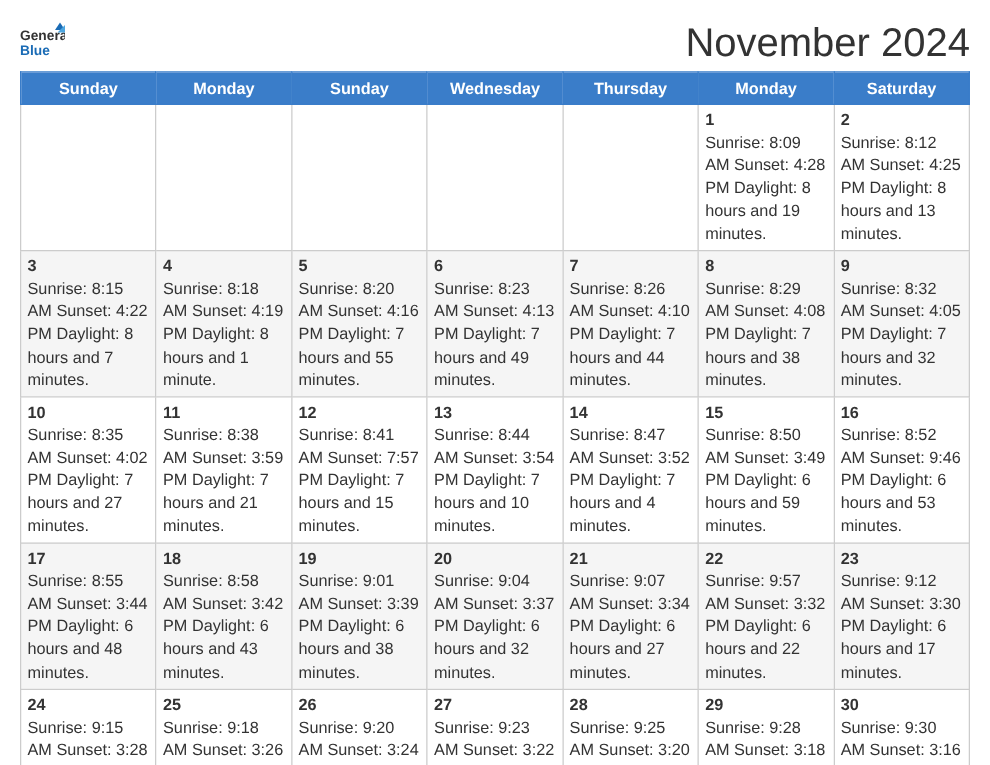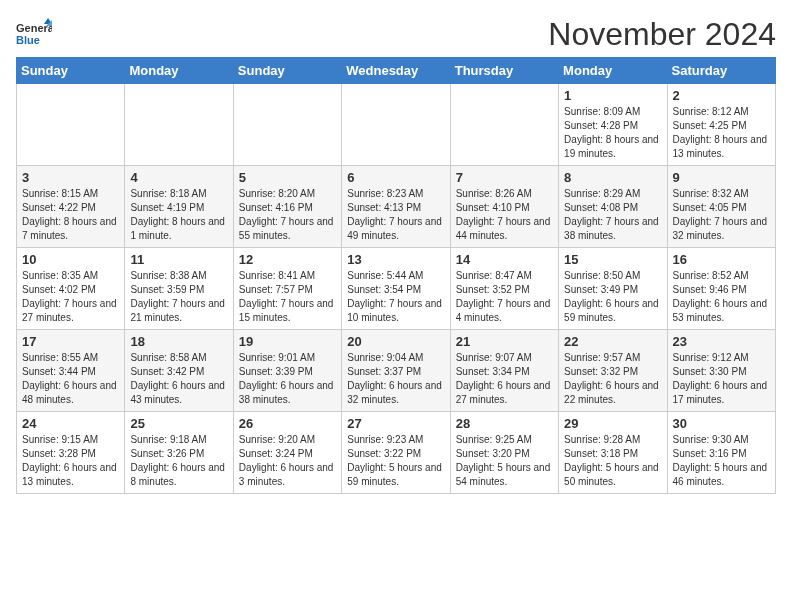--- a/index.html
+++ b/index.html
@@ -41,21 +41,21 @@
       width: 100%;
       border-collapse: collapse;
       table-layout: fixed;
     }
     .calendar-table th {
       background: #3a7dc9;
       color: #fff;
       font-size: 13px;
       font-weight: bold;
       padding: 5px 4px;
-      text-align: left;
+      text-align: center;
       border: 1px solid #3a7dc9;
     }
     .calendar-table td {
       border: 1px solid #ccc;
       vertical-align: top;
       padding: 4px 5px;
       font-size: 11px;
       color: #333;
       height: 82px;
       background: #fff;
@@ -64,21 +64,21 @@
       background: #f5f5f5;
     }
     .day-number {
       font-size: 13px;
       font-weight: bold;
       color: #333;
       display: block;
       margin-bottom: 2px;
     }
     .day-info {
-      font-size: 10px;
+      font-size: 13px;
       line-height: 1.4;
       color: #333;
     }
     .empty-cell {
       background: #fff !important;
     }
   </style>
 </head>
 <body>
 
@@ -186,21 +186,21 @@
 Daylight: 7 hours and 21 minutes.</div>
         </td>
         <td>
           <span class="day-number">12</span>
           <div class="day-info">Sunrise: 8:41 AM
 Sunset: 7:57 PM
 Daylight: 7 hours and 15 minutes.</div>
         </td>
         <td>
           <span class="day-number">13</span>
-          <div class="day-info">Sunrise: 5:44 AM
+          <div class="day-info">Sunrise: 8:44 AM
 Sunset: 3:54 PM
 Daylight: 7 hours and 10 minutes.</div>
         </td>
         <td>
           <span class="day-number">14</span>
           <div class="day-info">Sunrise: 8:47 AM
 Sunset: 3:52 PM
 Daylight: 7 hours and 4 minutes.</div>
         </td>
         <td>

